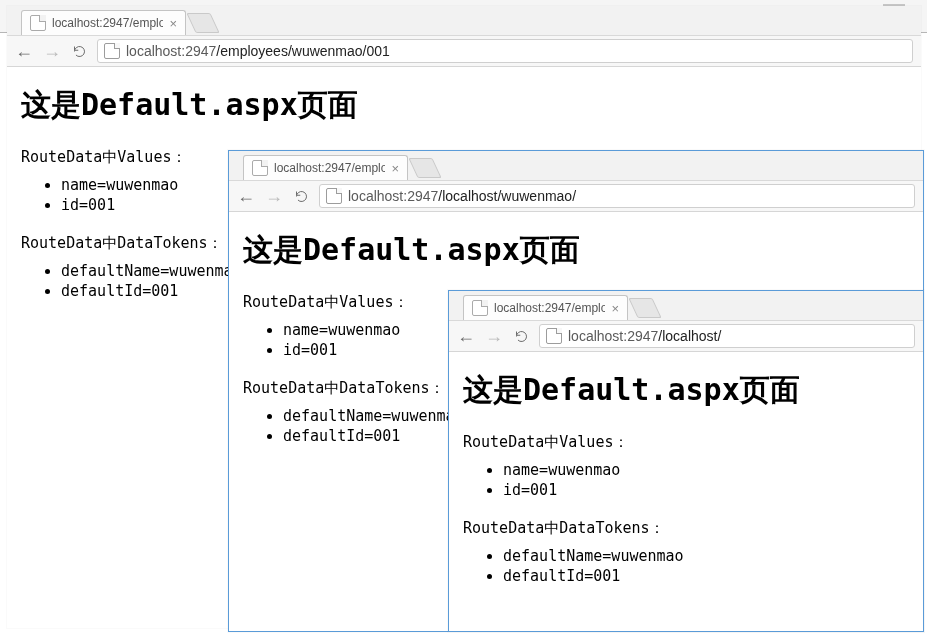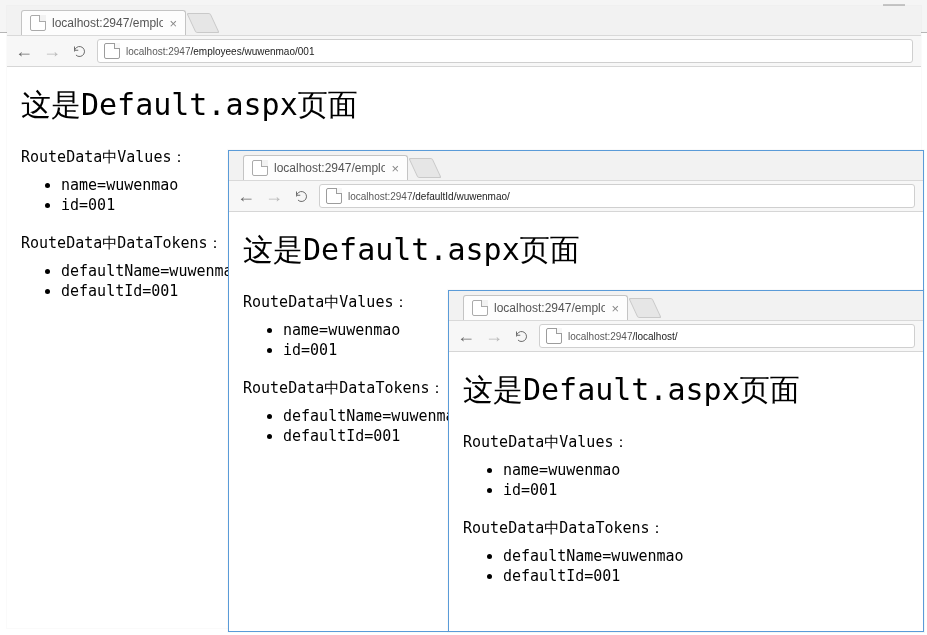--- a/index.html
+++ b/index.html
@@ -136,21 +136,21 @@
 
   .omnibox {
     flex: 1;
     height: 22px;
     background: #fff;
     border: 1px solid #cfcfcf;
     border-radius: 3px;
     display: flex;
     align-items: center;
     padding: 0 6px;
-    font-size: 10px;
+    font-size: 14px;
     color: #4a4a4a;
   }
   .omnibox .pageicon {
     width: 14px; height: 14px;
     border: 1px solid #9c9c9c;
     border-radius: 2px;
     margin-right: 6px;
     position: relative;
     background:#fff;
   }
@@ -169,21 +169,21 @@
   .page {
     flex: 1;
     padding: 6px 14px 12px 14px;
     font-family: SimSun, "宋体", serif;
     color: #000;
     overflow: hidden;
   }
   .page h1 {
     font-family: SimSun, "宋体", Consolas, monospace;
     font-size: 30px;
-    font-weight: normal;
+    font-weight: bold;
     margin: 12px 0 22px 0;
     letter-spacing: 0px;
   }
   .page .sect {
     font-family: Consolas, SimSun, monospace;
     font-size: 15px;
     margin: 14px 0 2px 0;
   }
   .page ul {
     margin: 8px 0 18px 0;
@@ -267,21 +267,21 @@
       <span class="navbtn disabled">→</span>
       <span class="reload">
         <svg viewBox="0 0 24 24" width="15" height="15">
           <path d="M4 12a8 8 0 1 1 2.34 5.66M4 4v6h6"></path>
         </svg>
       </span>
       <div class="omnibox">
         <span class="pageicon"></span>
         <span class="host">localhost</span>
           <span class="host">:2947</span>
-          <span class="path">/defaultId/wuwenmao/</span>
+          <span class="path">/localhost/wuwenmao/</span>
       </div>
     </div>
     <div class="page">
       <h1>这是Default.aspx页面</h1>
       <div class="sect">RouteData中Values：</div>
       <ul>
         <li>name=wuwenmao</li>
         <li>id=001</li>
       </ul>
       <div class="sect">RouteData中DataTokens：</div>

